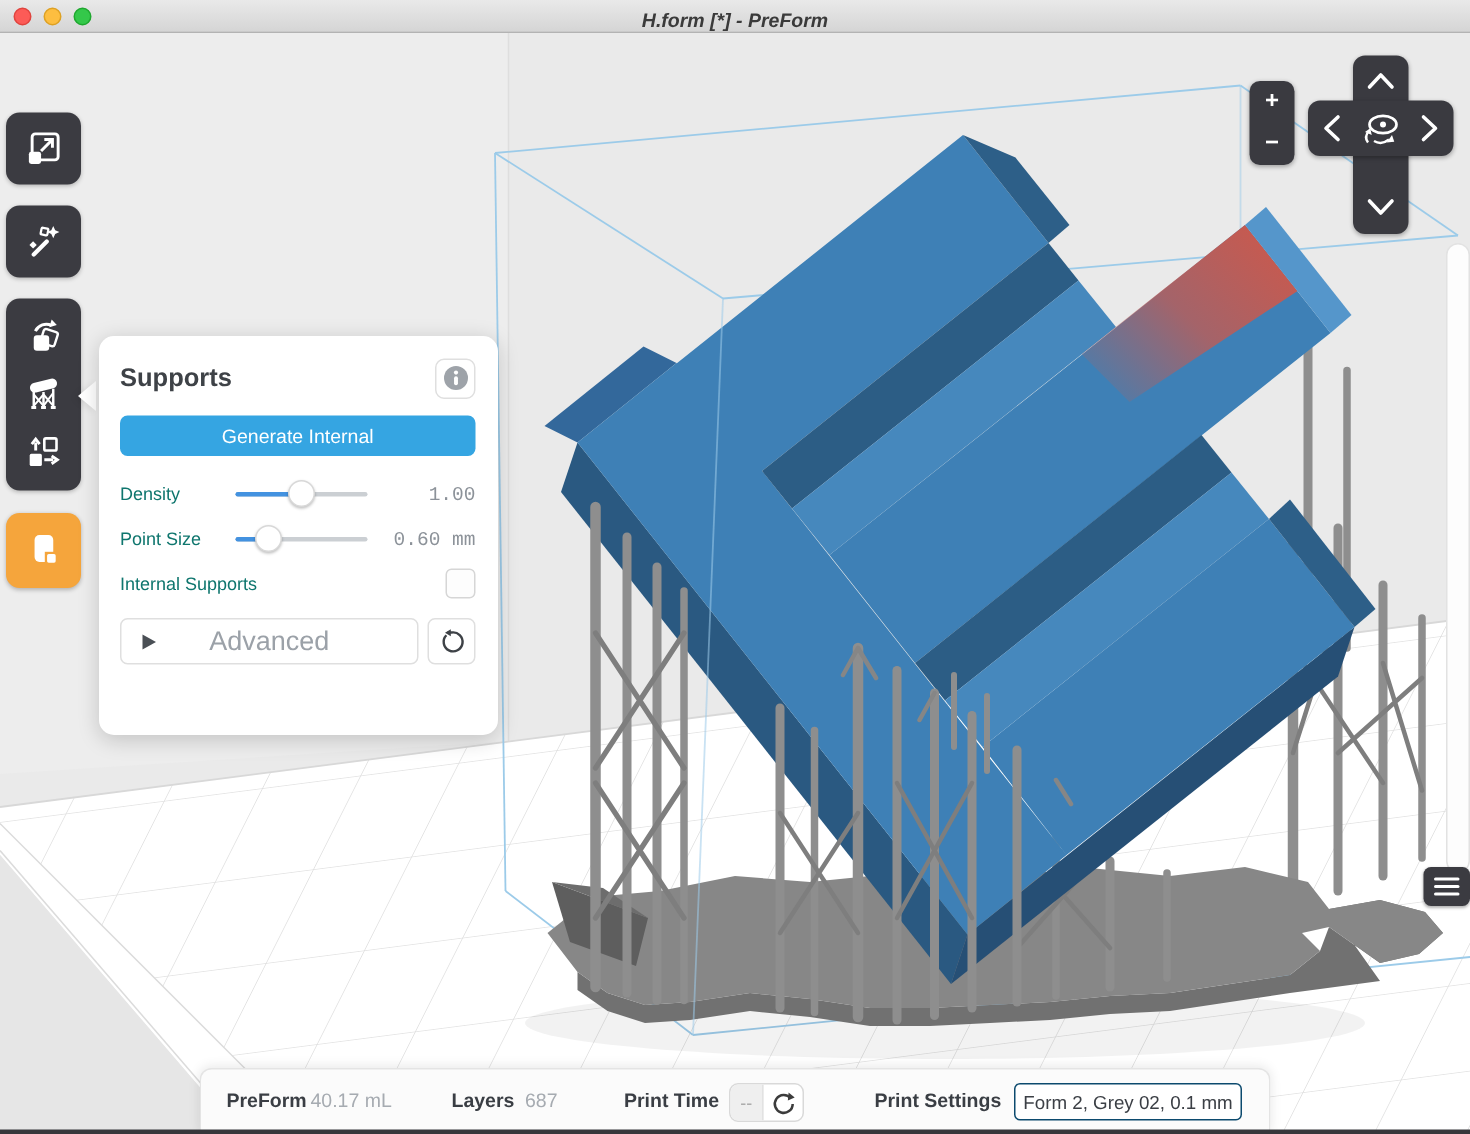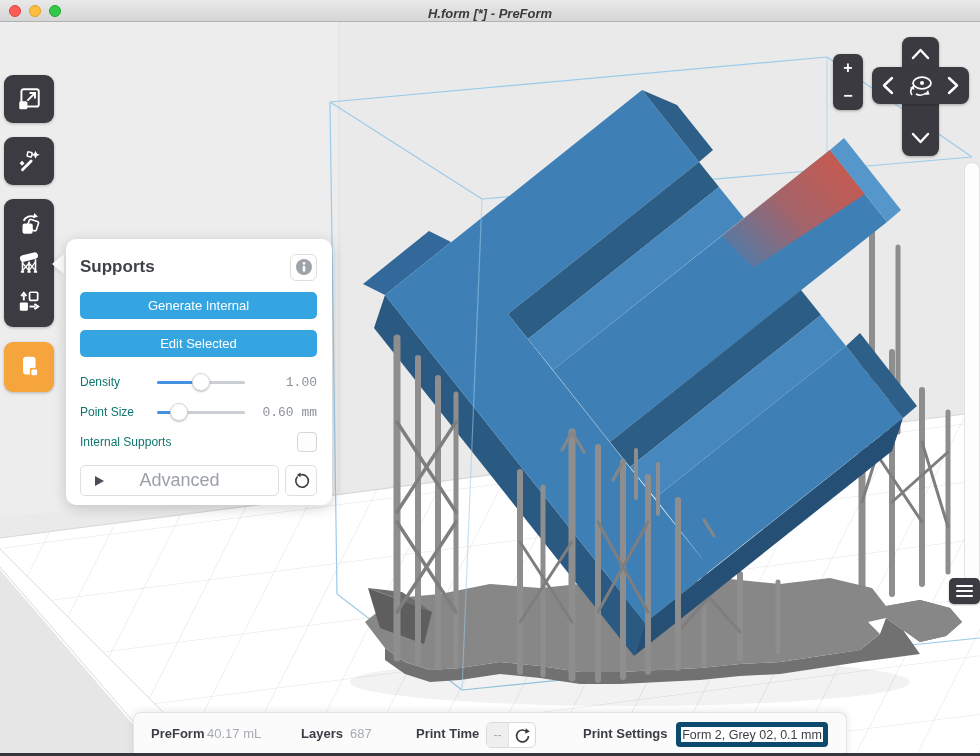--- a/index.html
+++ b/index.html
@@ -30,21 +30,21 @@
   .tb-single { height:48px; margin-bottom:14px; }
   .tb-group { height:128px; flex-direction:column; justify-content:space-around;
     padding:6px 0; margin-bottom:15px; }
   .tb-slot { width:50px; height:38px; display:flex; align-items:center; justify-content:center; }
   .tb-orange { height:50px; background:#F5A53C; }
   .panel-pointer { position:absolute; left:52px; top:232px;
     width:0; height:0; border-top:10px solid transparent; border-bottom:10px solid transparent;
     border-right:12px solid #FFFFFF; filter:drop-shadow(-2px 1px 2px rgba(0,0,0,.08)); }
 
   
-  .panel { position:absolute; left:66px; top:217px; width:266px; height:266px;
+  .panel { position:absolute; left:66px; top:202px; width:266px; height:266px;
     background:#FFFFFF; border-radius:10px;
     box-shadow:0 3px 14px rgba(0,0,0,.18); padding:14px 15px 12px 14px; }
   .panel-head { display:flex; align-items:center; justify-content:space-between; height:28px; }
   .panel-title { font-size:17px; font-weight:700; color:#3E4247; }
   .info-btn { width:27px; height:27px; border:1px solid #DFDFDF; border-radius:6px;
     background:#FFF; display:flex; align-items:center; justify-content:center; cursor:pointer; }
   .blue-btn { display:block; width:100%; height:27px; margin-top:11px;
     background:#35A5E2; color:#FFF; border:none; border-radius:5px;
     font-size:13px; font-family:"Liberation Sans",sans-serif; cursor:pointer; }
   .row { display:flex; align-items:center; height:30px; margin-top:0; }
@@ -101,21 +101,21 @@
     font-size:13px; }
   .sb-label { font-weight:700; color:#3A3E44; }
   .sb-value { color:#A6ABB1; }
   .timer-group { position:absolute; left:352px; top:9px; width:50px; height:26px;
     border:1px solid #D9D9D9; border-radius:6px; overflow:hidden; display:flex;
     background:#FFF; cursor:pointer; }
   .timer-dash { width:22px; background:#EFEFEF; color:#A8A8A8; font-size:12px;
     display:flex; align-items:center; justify-content:center; border-right:1px solid #E2E2E2; }
   .timer-refresh { flex:1; display:flex; align-items:center; justify-content:center; }
   .settings-box { position:absolute; left:542px; top:9px; height:25px; width:152px;
-    border:5px solid #0c4a6e; border-radius:4px; background:#FFF;
+    border:1px solid #0c4a6e; border-radius:4px; background:#FFF;
     display:flex; align-items:center; justify-content:center;
     font-size:12.5px; color:#3B3F45; white-space:nowrap; cursor:pointer; }
   .bottom-strip { position:absolute; left:0; bottom:0; width:100%; height:3px; background:#37373B; }
 </style>
 </head>
 <body>
 
 <div class="titlebar">
   <div class="traffic">
     <div class="light red"></div>
@@ -308,21 +308,20 @@
       <div class="panel-title">Supports</div>
       <div class="info-btn">
         <svg width="18" height="18" viewBox="0 0 18 18">
           <circle cx="9" cy="9" r="8" fill="#9EA3A9"></circle>
           <circle cx="9" cy="5.4" r="1.4" fill="#FFF"></circle>
           <rect x="7.7" y="7.8" width="2.6" height="6" rx="1.3" fill="#FFF"></rect>
         </svg>
       </div>
     </div>
     <button class="blue-btn">Generate Internal</button>
-    <button class="blue-btn">Edit Selected</button>
 
     <div class="row" style="margin-top:10px;">
       <div class="row-label">Density</div>
       <div class="slider">
         <div class="track"></div>
         <div class="fill" style="width: 50%;"></div>
         <div class="knob" style="left: 50%;"></div>
       </div>
       <div class="row-value">1.00</div>
     </div>

